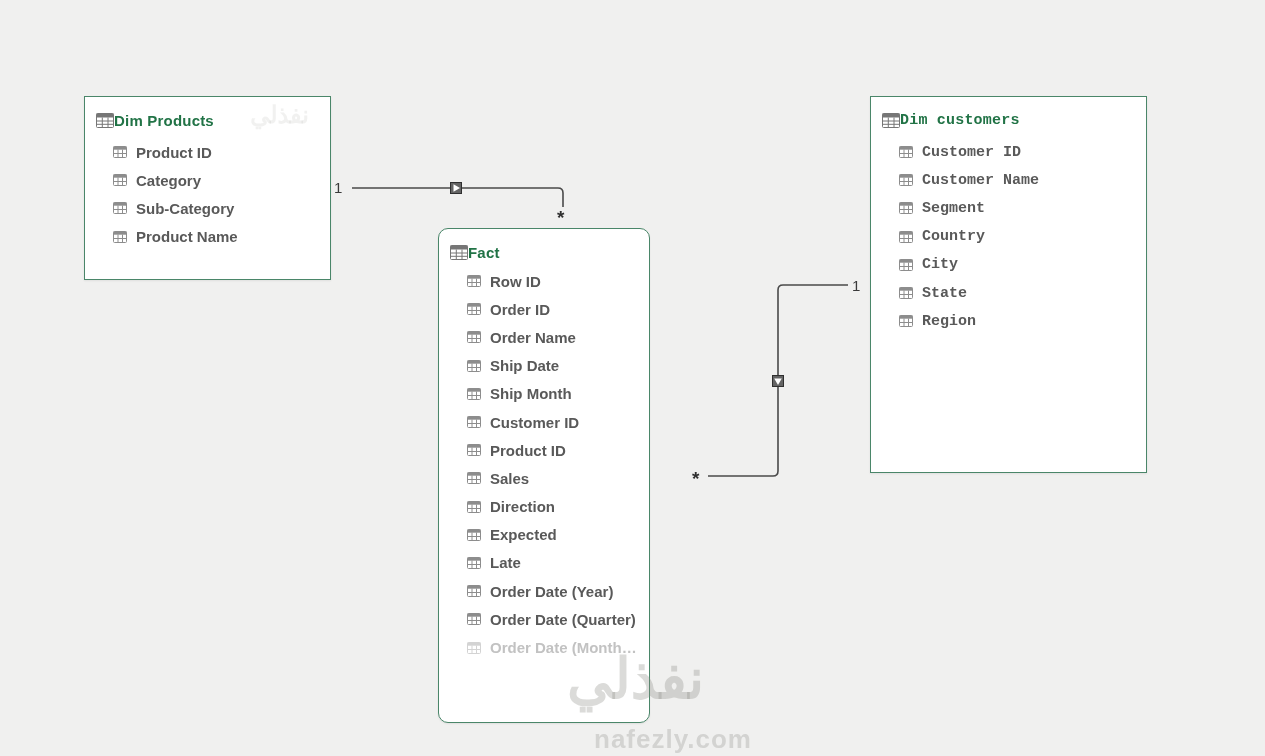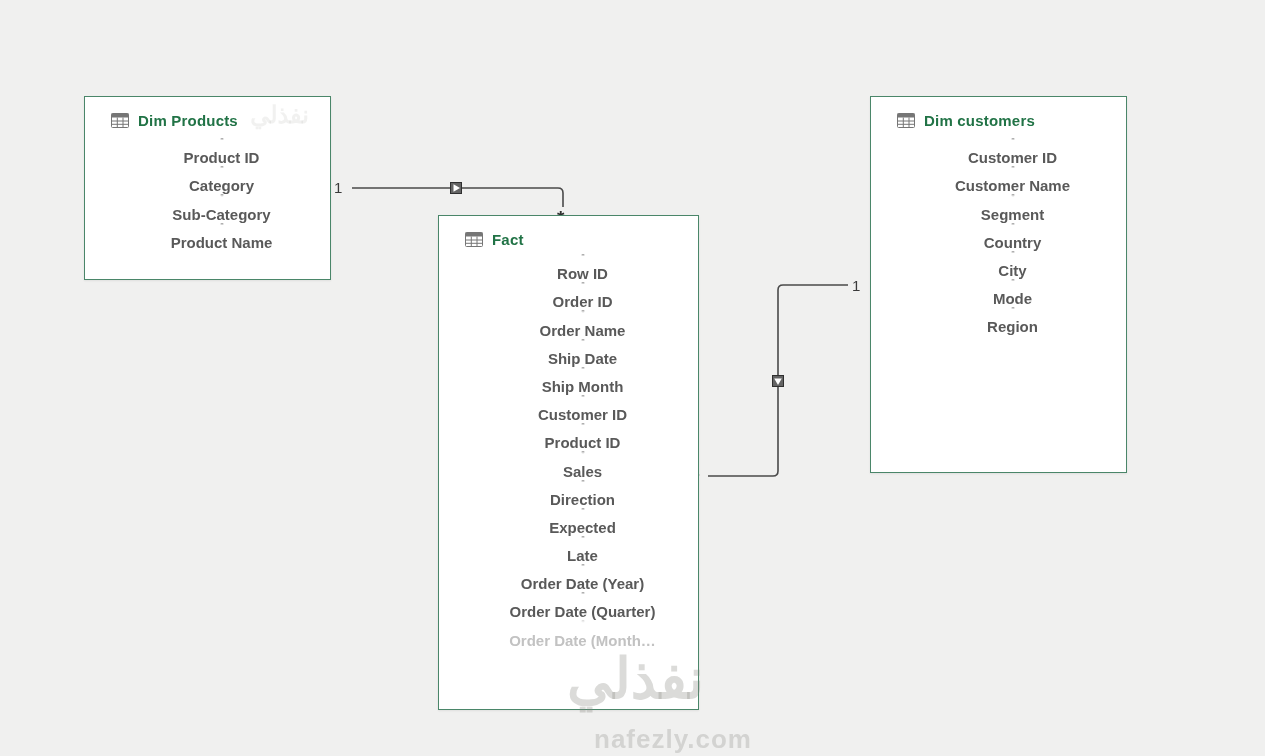--- a/index.html
+++ b/index.html
@@ -5,27 +5,27 @@
   html,body{margin:0;padding:0;background:#e6e6e6;}
   #canvas{
     position:relative;width:1265px;height:756px;background:#f0f0ef;
     font-family:"Liberation Sans",sans-serif;overflow:hidden;
   }
   .table-box{
     position:absolute;background:#ffffff;border:1px solid #4a8669;
     box-shadow:0 1px 2px rgba(0,0,0,.07);box-sizing:border-box;
   }
   #box-products{left:84px;top:96px;width:247px;height:184px;}
-  #box-fact{left:438px;top:215px;width:261px;height:495px;}
-  #box-customers{left:870px;top:96px;width:257px;height:377px;}
-  .table-header{display:flex;align-items:center;gap:9px;padding:11px 0 0 26px;height:24px;}
+  #box-fact{left:438px;top:228px;width:212px;height:495px;border-radius:10px;}
+  #box-customers{left:870px;top:96px;width:277px;height:377px;font-family:Liberation Mono, monospace;}
+  .table-header{display:flex;align-items:center;padding:11px 0 0 11px;height:24px;}
   .table-title{font-size:15px;font-weight:bold;color:#217346;letter-spacing:.2px;white-space:nowrap;}
   .fields{margin-top:6px;padding-left:28px;display:flex;flex-direction:column;}
   #box-fact .fields{margin-top:3px;}
-  .field-row{display:flex;align-items:center;gap:9px;height:28.2px;flex-direction:column;}
+  .field-row{display:flex;align-items:center;gap:9px;height:28.2px;}
   .field-label{font-size:15px;font-weight:bold;color:#595959;white-space:nowrap;}
   
   .hi-frame{fill:#ffffff;stroke:#767676;}
   .hi-head{fill:#767676;}
   .hi-line{stroke:#767676;stroke-width:1;}
   
   .fi-frame{fill:#ffffff;stroke:#8d8d8d;}
   .fi-head{fill:#8d8d8d;}
   .fi-line{stroke:#8d8d8d;stroke-width:1;}
   .field-row.disabled .field-label{color:#c2c2c2;}
@@ -358,21 +358,21 @@
           <span class="field-label">City</span>
         </div>
         <div class="field-row">
           <svg width="14" height="12" viewBox="0 0 14 12">
             <rect class="fi-frame" x="0.5" y="0.5" width="13" height="11" rx="1"></rect>
             <rect class="fi-head" x="0.5" y="0.5" width="13" height="3.2"></rect>
             <line class="fi-line" x1="5" y1="3.5" x2="5" y2="11.5"></line>
             <line class="fi-line" x1="9.5" y1="3.5" x2="9.5" y2="11.5"></line>
             <line class="fi-line" x1="0.5" y1="7.5" x2="13.5" y2="7.5"></line>
           </svg>
-          <span class="field-label">Mode</span>
+          <span class="field-label">State</span>
         </div>
         <div class="field-row">
           <svg width="14" height="12" viewBox="0 0 14 12">
             <rect class="fi-frame" x="0.5" y="0.5" width="13" height="11" rx="1"></rect>
             <rect class="fi-head" x="0.5" y="0.5" width="13" height="3.2"></rect>
             <line class="fi-line" x1="5" y1="3.5" x2="5" y2="11.5"></line>
             <line class="fi-line" x1="9.5" y1="3.5" x2="9.5" y2="11.5"></line>
             <line class="fi-line" x1="0.5" y1="7.5" x2="13.5" y2="7.5"></line>
           </svg>
           <span class="field-label">Region</span>

